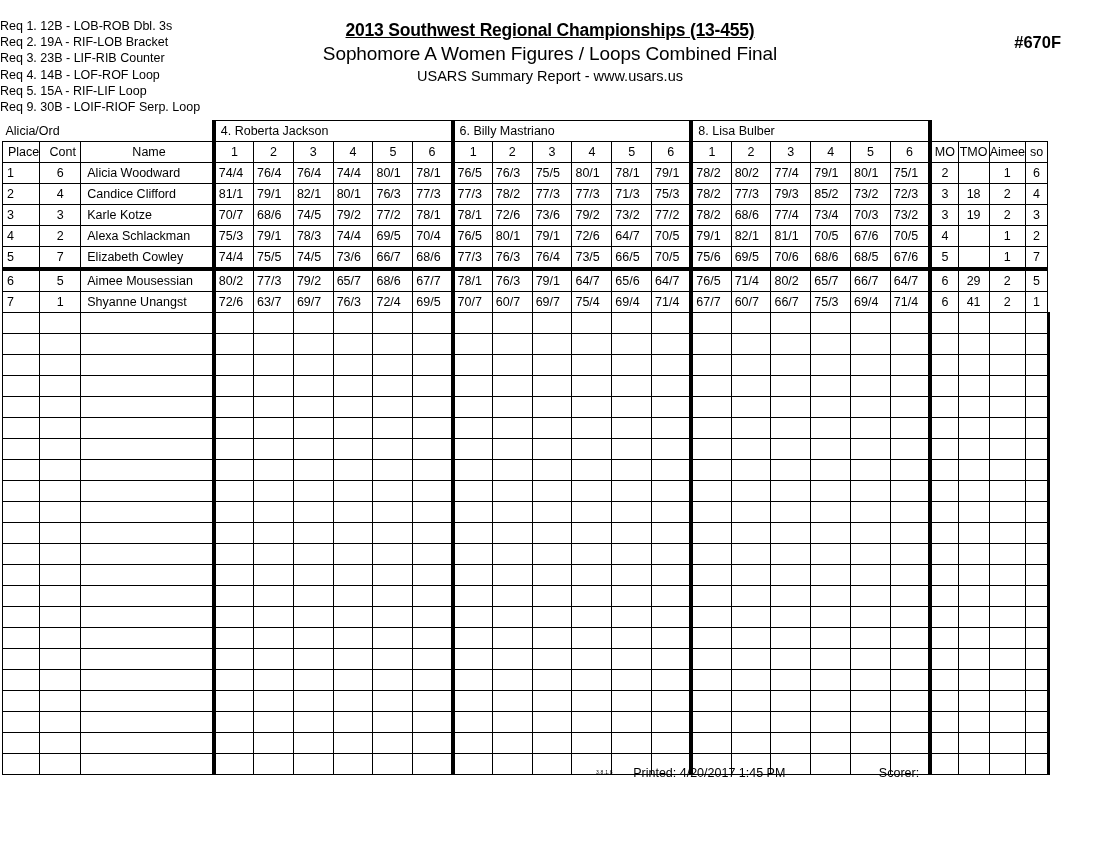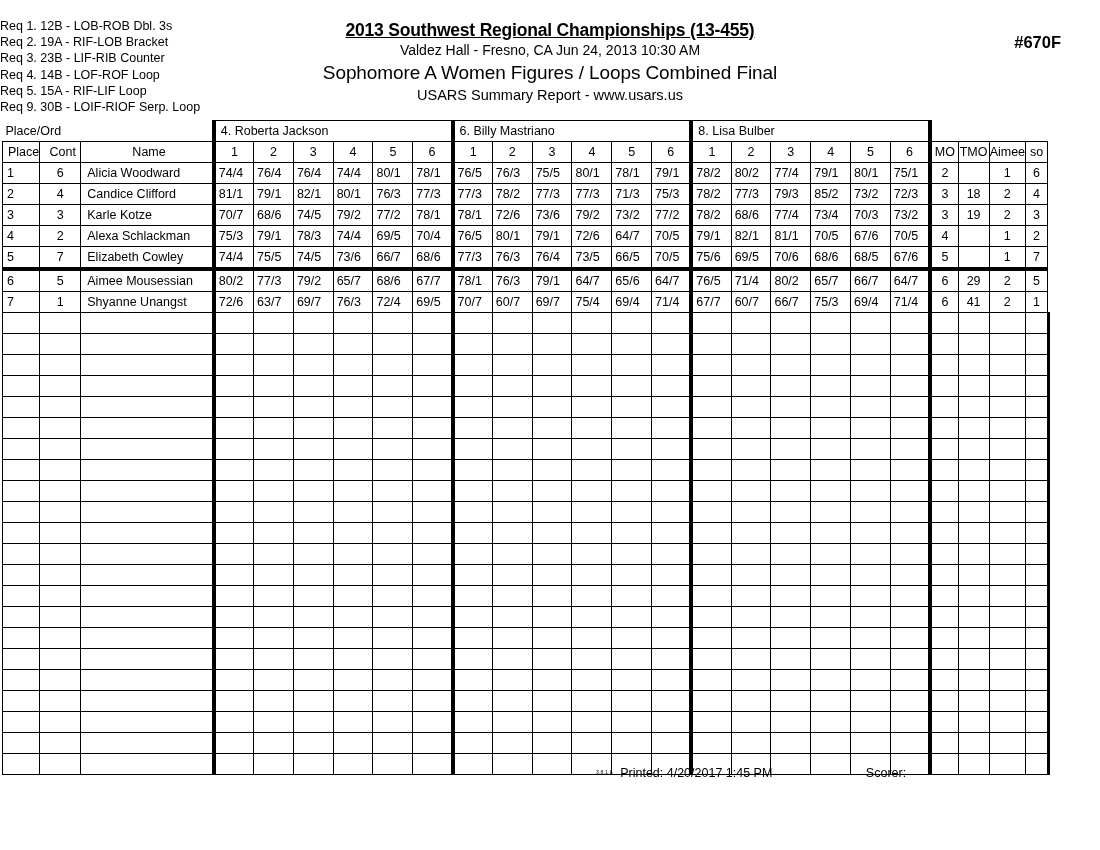--- a/index.html
+++ b/index.html
@@ -140,38 +140,37 @@
     left: 596px;
     top: 766px;
     font-size: 12.5px;
     white-space: nowrap;
   }
   #build-stamp {
     font-size: 5px;
     vertical-align: 3px;
     letter-spacing: 0.2px;
   }
-  #printed-text { margin-left: 4px; }
+  #printed-text { margin-left: 17px; }
   #scorer-label { margin-left: 90px; }
 </style>
 </head>
 <body>
 
 <div id="req-list">
   <span class="req-line">Req  1.  12B - LOB-ROB Dbl. 3s</span>
   <span class="req-line">Req  2.  19A - RIF-LOB Bracket</span>
   <span class="req-line">Req  3.  23B - LIF-RIB Counter</span>
   <span class="req-line">Req  4.  14B - LOF-ROF Loop</span>
   <span class="req-line">Req  5.  15A - RIF-LIF Loop</span>
   <span class="req-line">Req  9.  30B - LOIF-RIOF Serp. Loop</span>
 </div>
 
 <div id="title-block">
   <div id="meet-title">2013 Southwest Regional Championships (13-455)</div>
-  <div id="venue-line">Valdez Hall - Fresno, CA  Jun 24, 2013  10:30 AM</div>
   <div id="event-title">Sophomore A Women Figures / Loops Combined Final</div>
   <div id="report-line">USARS Summary Report - www.usars.us</div>
 </div>
 
 <div id="event-code">#670F</div>
 
 <table id="score-table">
   <colgroup>
     <col class="c-place">
       <col class="c-cont">
@@ -195,21 +194,21 @@
       <col class="c-sc">
       <col class="c-sc">
     <col class="c-mo">
       <col class="c-tmo">
       <col class="c-rule">
       <col class="c-so">
   </colgroup>
   <tbody>
 
     <tr class="sec-row">
-      <td class="scoreord-label" colspan="3">Place/Ord</td>
+      <td class="scoreord-label" colspan="3">Alicia/Ord</td>
       <td class="sec-label thick-l" colspan="6">4.  Roberta Jackson</td>
       <td class="sec-label thick-l" colspan="6">6.  Billy Mastriano</td>
       <td class="sec-label thick-l" colspan="6">8.  Lisa Bulber</td>
       <td class="sec-blank thick-l" colspan="4"></td>
     </tr>
 
     <tr class="hdr-row">
       <td class="hdr-left">Place</td>
       <td class="hdr-left">Cont</td>
       <td class="hdr-left">Name</td>

